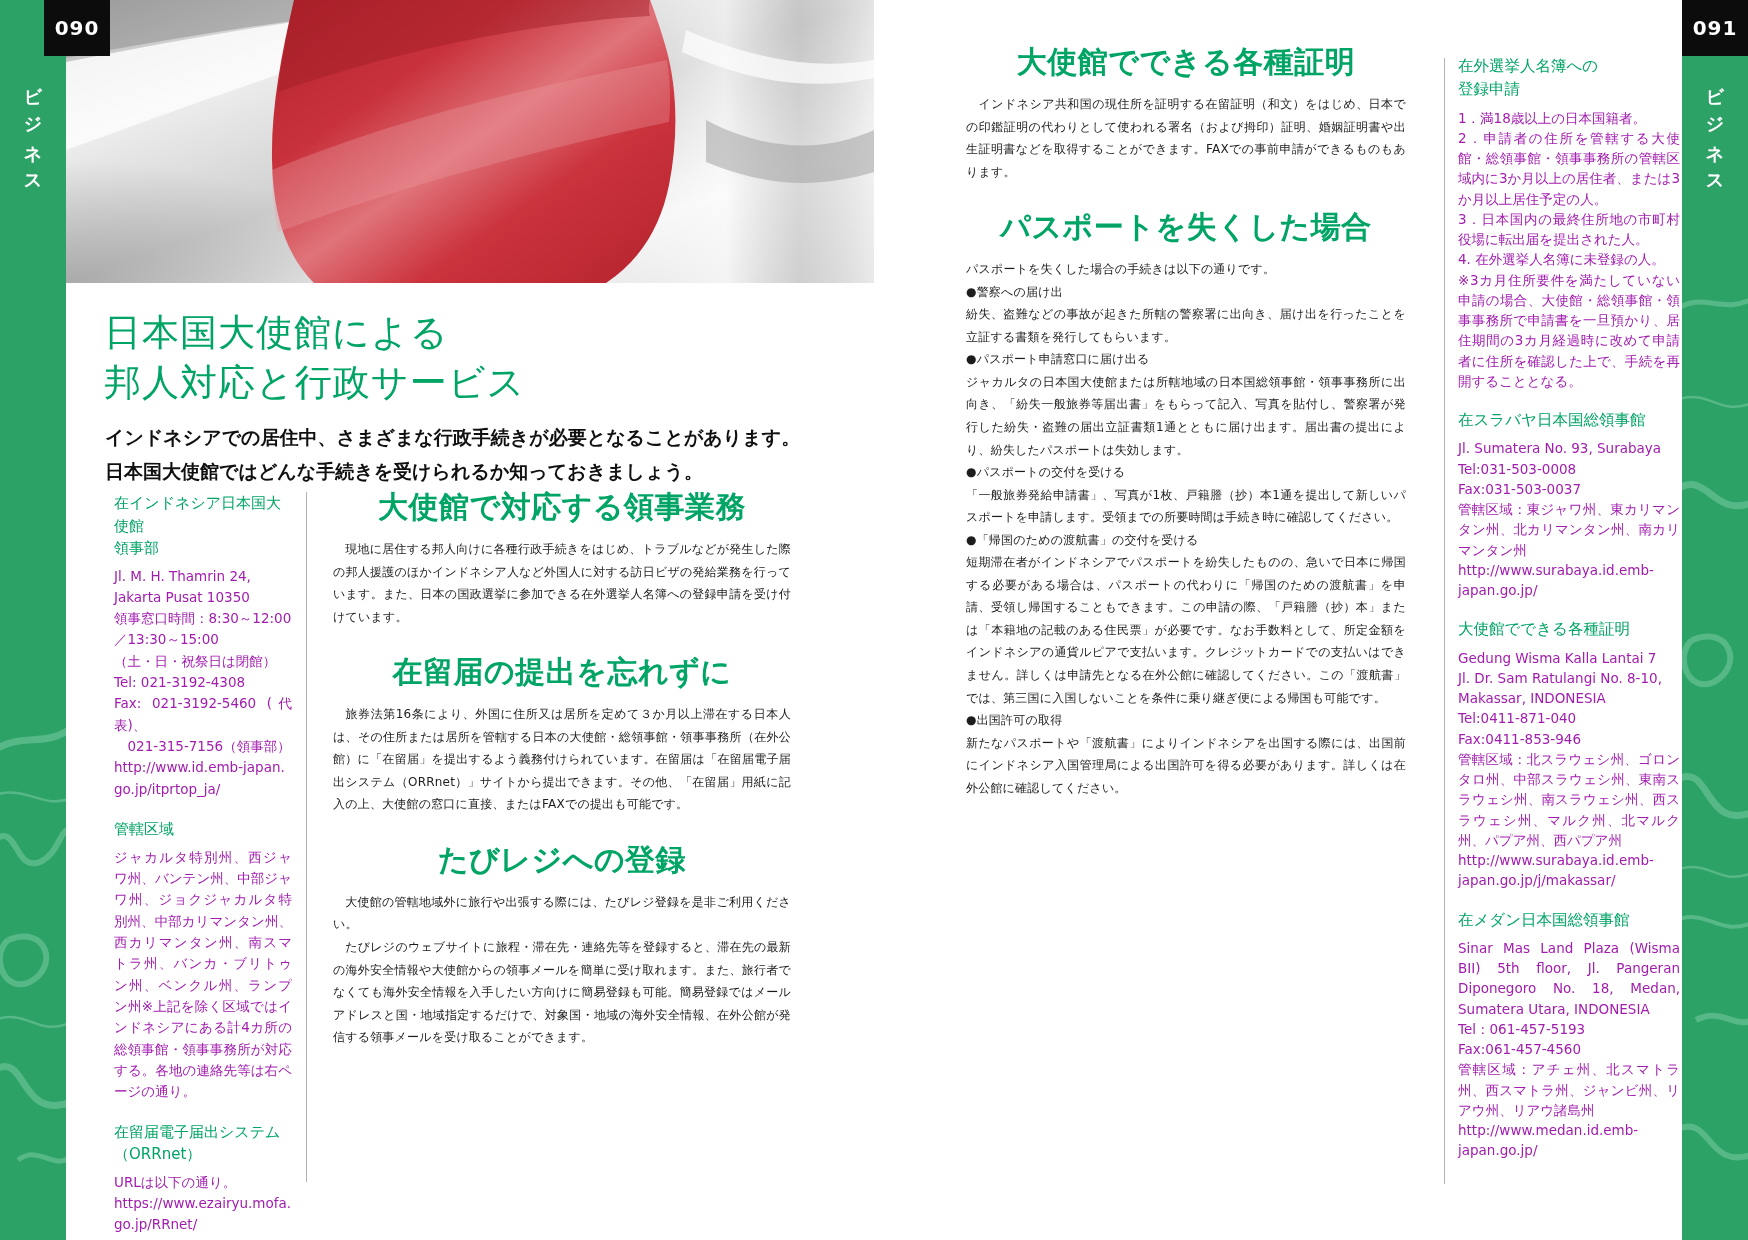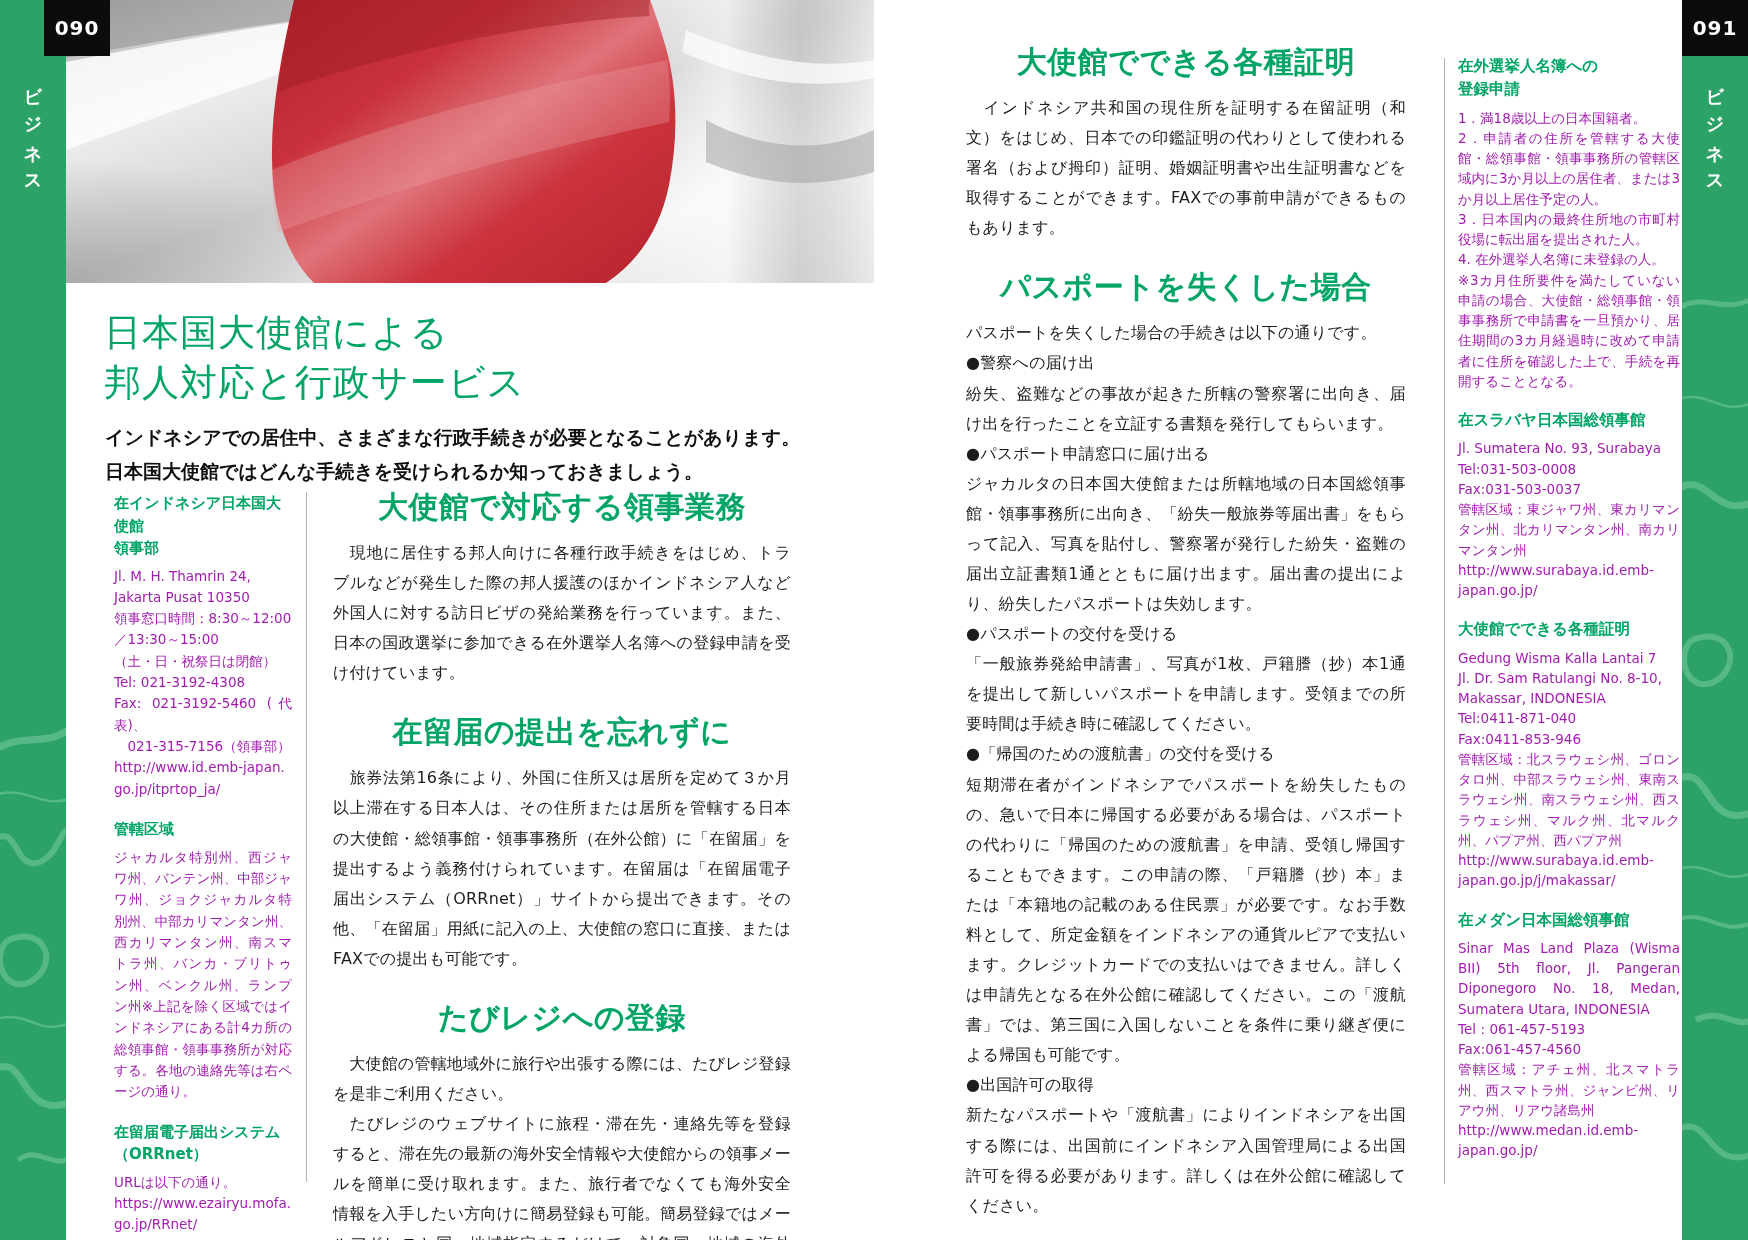--- a/index.html
+++ b/index.html
@@ -45,26 +45,26 @@
   .div-right{left:1444px;top:58px;height:1126px;}
   .main-left{position:absolute;left:333px;top:487px;width:458px;}
   .main-right{position:absolute;left:966px;top:42px;width:440px;}
   .sidebar-right{position:absolute;left:1458px;top:55px;width:222px;}
   
   .sec{margin:0 0 24px 0;}
   .sec-head{
     color:var(--accent);font-size:30px;font-weight:bold;margin:0 0 10px 0;letter-spacing:0.5px;text-align:center;
   }
   .sec-body{
-    font-size:16px;line-height:1.88;margin:0;white-space:pre-line;text-align:justify;
+    font-size:12px;line-height:1.88;margin:0;white-space:pre-line;text-align:justify;
     word-break:break-word;letter-spacing:0.2px;
   }
   .sb-block{margin:0 0 18px 0;}
   .sb-head{
-    color:var(--accent);font-size:15px;font-weight:bold;line-height:1.5;
+    color:var(--accent);font-size:15px;font-weight:normal;line-height:1.5;
     margin:0 0 6px 0;white-space:pre-line;
   }
   .sb-body{
     font-size:13.5px;line-height:1.58;margin:0;white-space:pre-line;word-break:break-word;
     text-align:justify;color:#a21caf;
   }
   .sidebar-right .sb-head{font-size:15.5px;}
   .sidebar-right .sb-body{line-height:1.5;}
 </style>
 </head>

